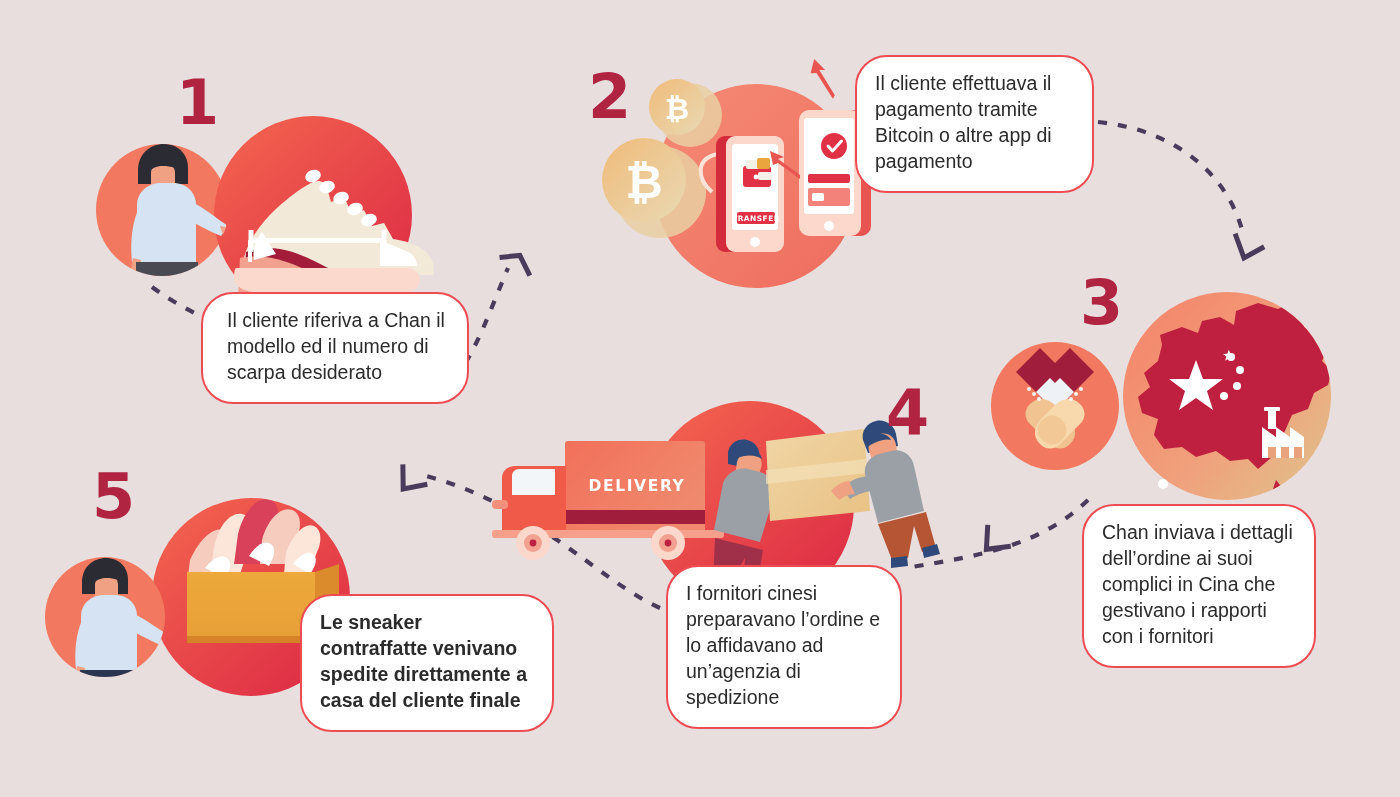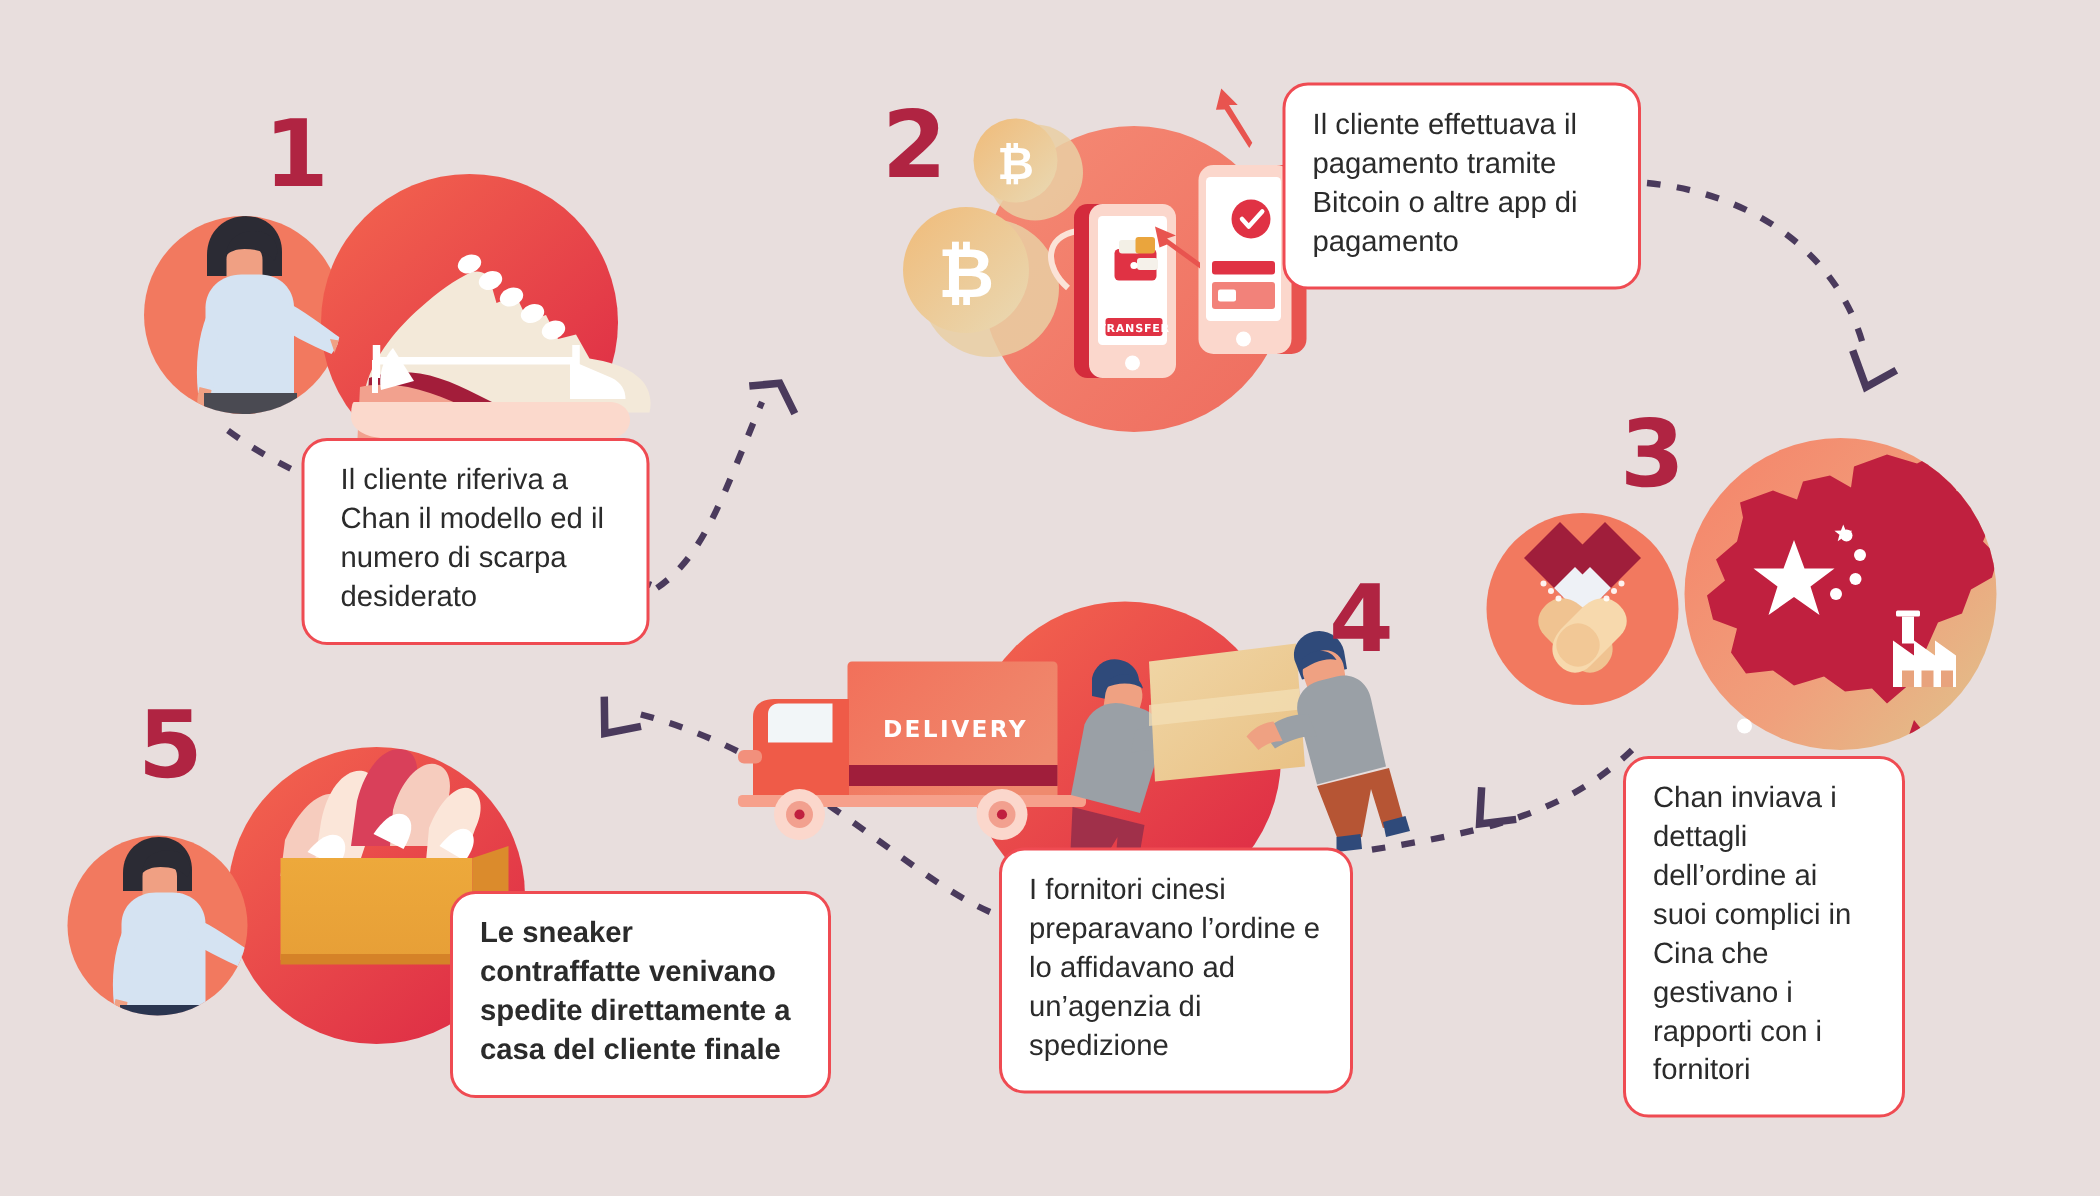--- a/index.html
+++ b/index.html
@@ -42,32 +42,32 @@
   #num-3 { left: 1080px; top: 272px; }
   #num-4 { left: 886px; top: 382px; }
   #num-5 { left: 92px; top: 466px; }
 
   
   .callout {
     position: absolute;
     z-index: 30;
     background: #ffffff;
     border: 2.5px solid #ef4b52;
-    border-radius: 17px;
+    border-radius: 32px;
     box-sizing: border-box;
     padding: 14px 18px 16px 18px;
     color: #2b2b2b;
     font-size: 19.5px;
     line-height: 1.33;
     font-family: "Liberation Sans", sans-serif;
     white-space: pre-line;
   }
-  #callout-1 { left: 201px;  top: 292px; width: 232px; padding-left: 24px; }
+  #callout-1 { left: 201px;  top: 292px; width: 268px; padding-left: 24px; }
   #callout-2 { left: 855px;  top: 55px;  width: 239px; }
-  #callout-3 { left: 1082px; top: 504px; width: 188px; }
+  #callout-3 { left: 1082px; top: 504px; width: 234px; }
   #callout-4 { left: 666px;  top: 565px; width: 236px; }
   #callout-5 { left: 300px;  top: 594px; width: 254px; font-weight: bold; }
 </style>
 </head>
 <body>
 
 <div id="stage">
 
   <svg class="layer" id="art-layer" viewBox="0 0 1400 797" xmlns="http://www.w3.org/2000/svg">
     <defs>

